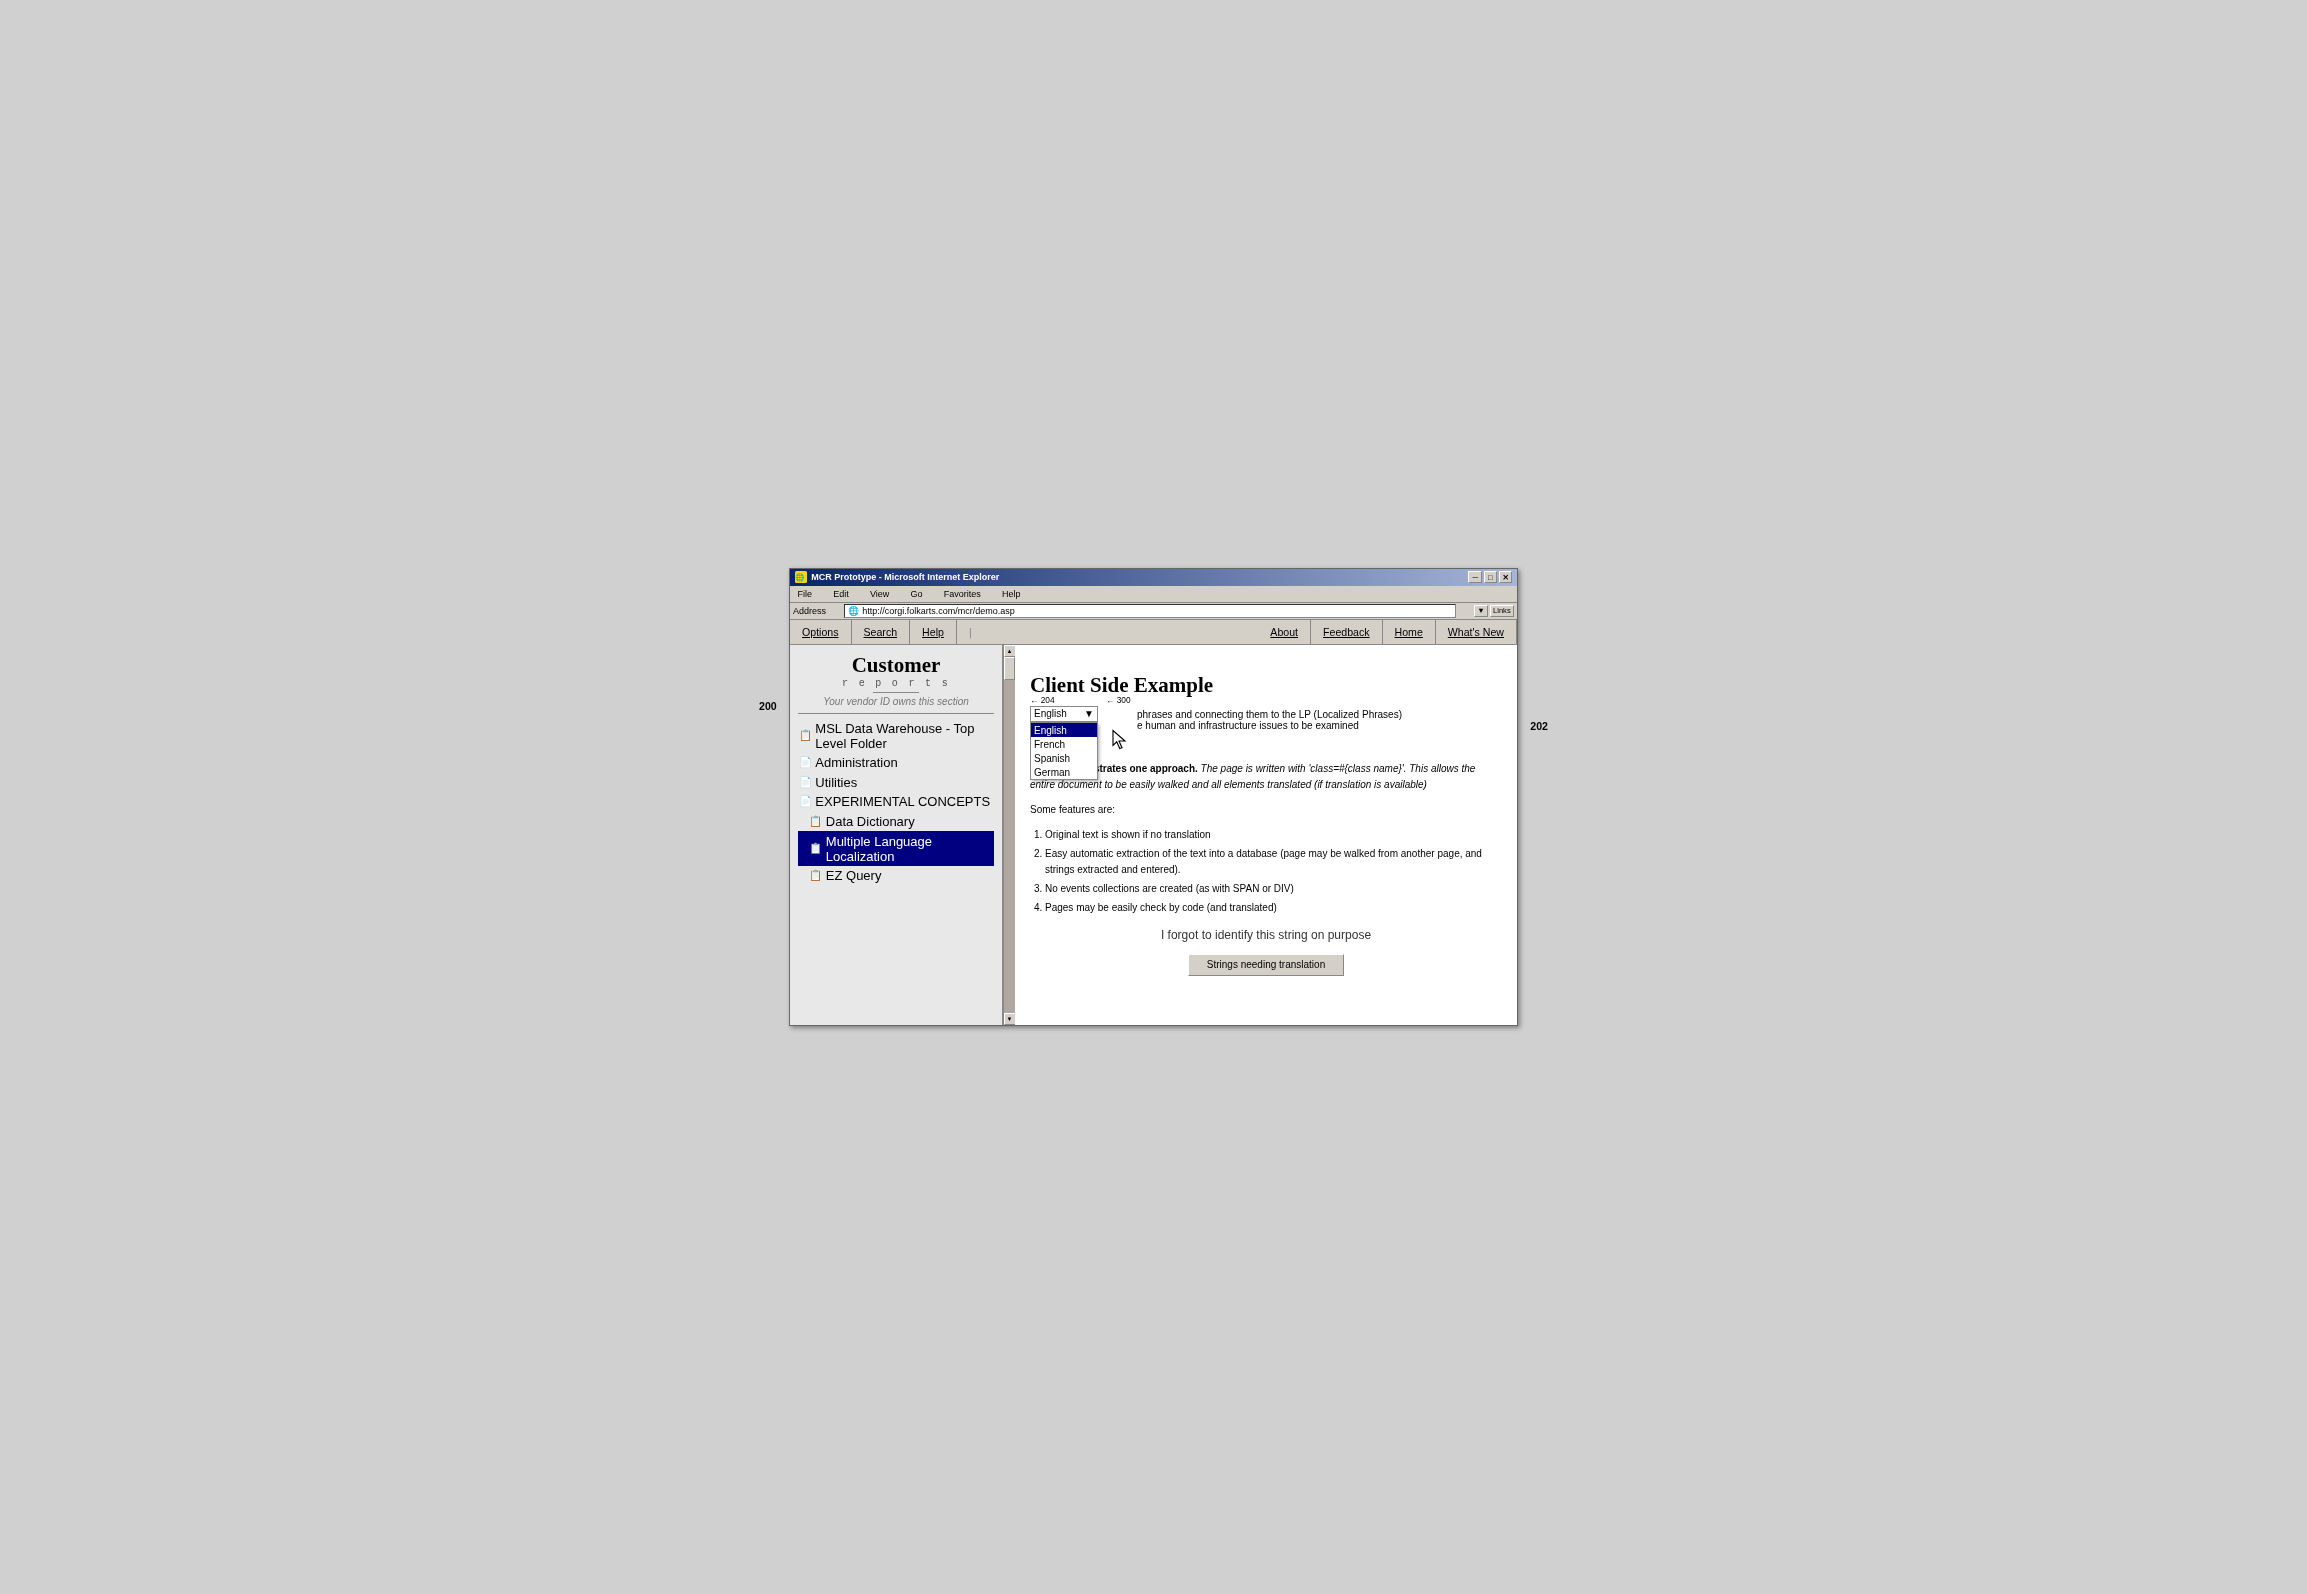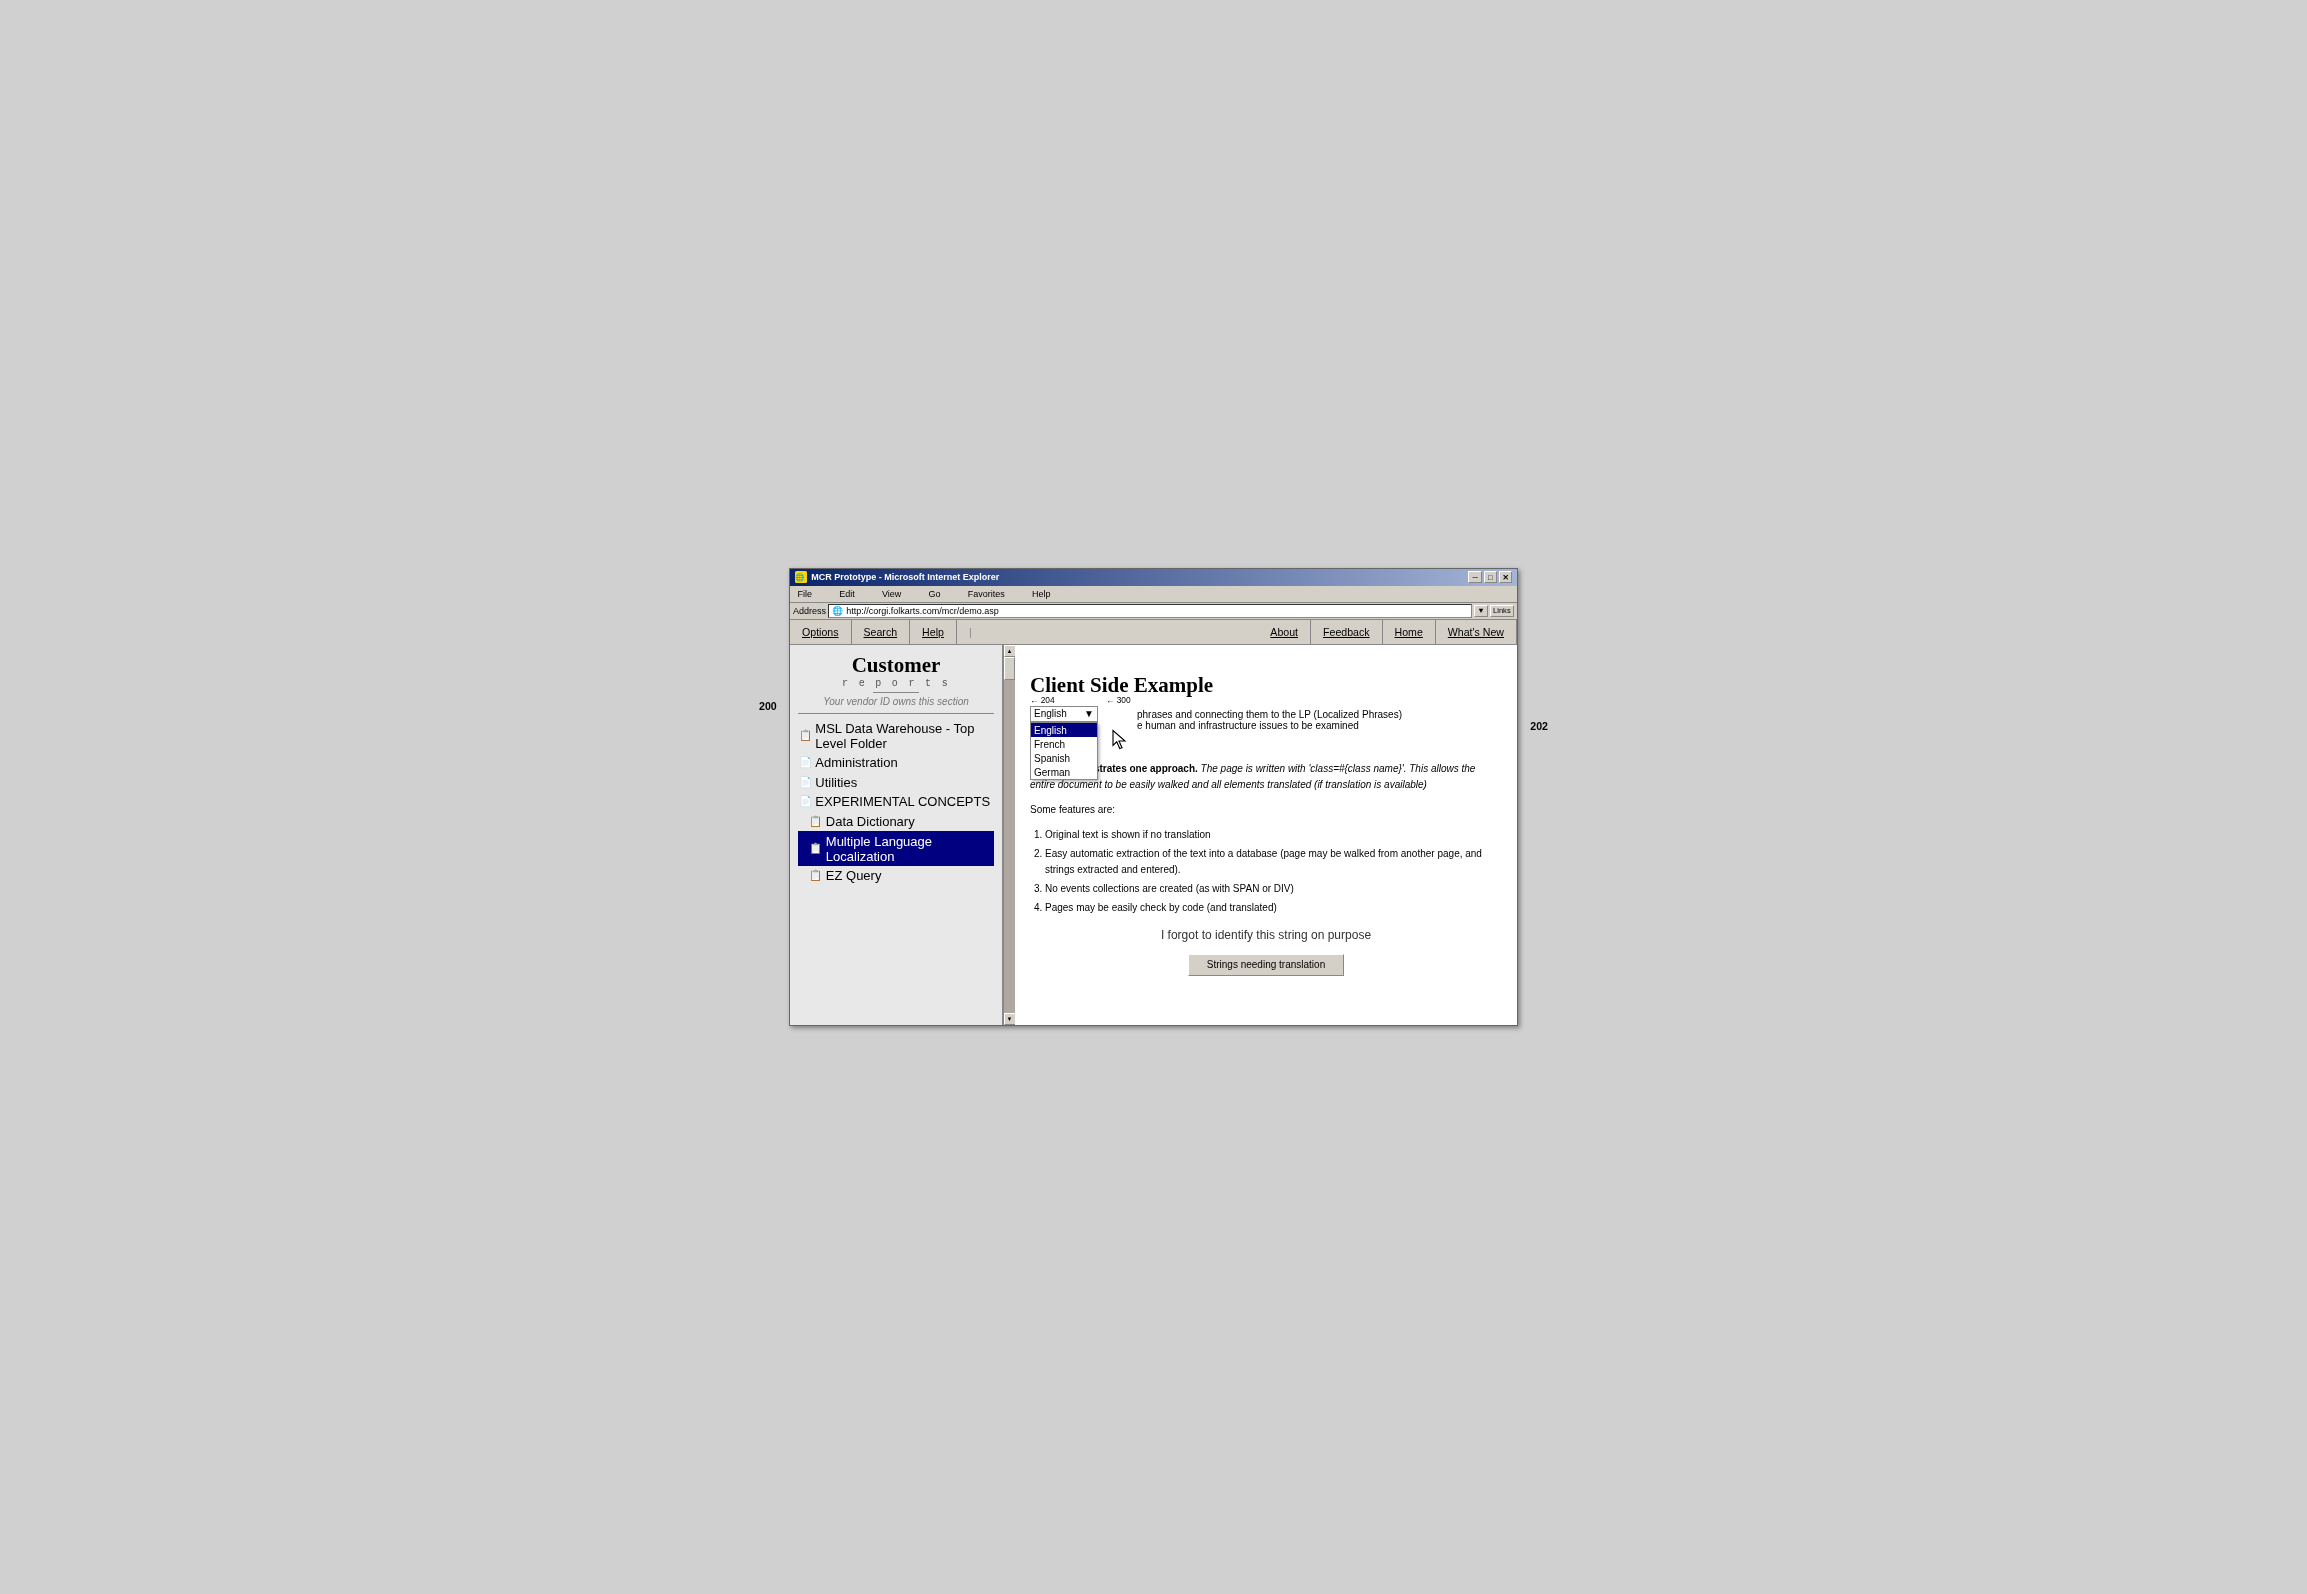--- a/index.html
+++ b/index.html
@@ -89,39 +89,39 @@
       cursor: pointer;
       font-weight: bold;
       color: #000;
     }
 
     .ie-menubar {
       background: #d4d0c8;
       border-bottom: 0.8px solid #888;
       padding: 1.5px 3px;
       display: flex;
-      gap: 18px;
+      gap: 12px;
       align-items: center;
       font-size: 9px;
     }
 
     .ie-menubar-item {
       padding: 1.5px 4.6px;
       cursor: pointer;
       text-decoration: none;
       color: #000;
     }
 
     .ie-addressbar {
       background: #d4d0c8;
       border-bottom: 0.8px solid #888;
       padding: 1.5px 3px;
       display: flex;
       align-items: center;
-      gap: 2px;
+      gap: 18px;
       font-size: 9px;
     }
 
     .ie-addressbar-label {
       font-size: 9px;
       color: #000;
     }
 
     .ie-addressbar-input {
       flex: 1;

